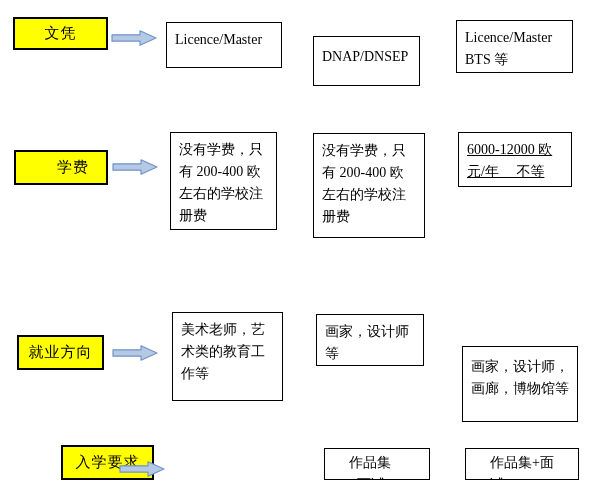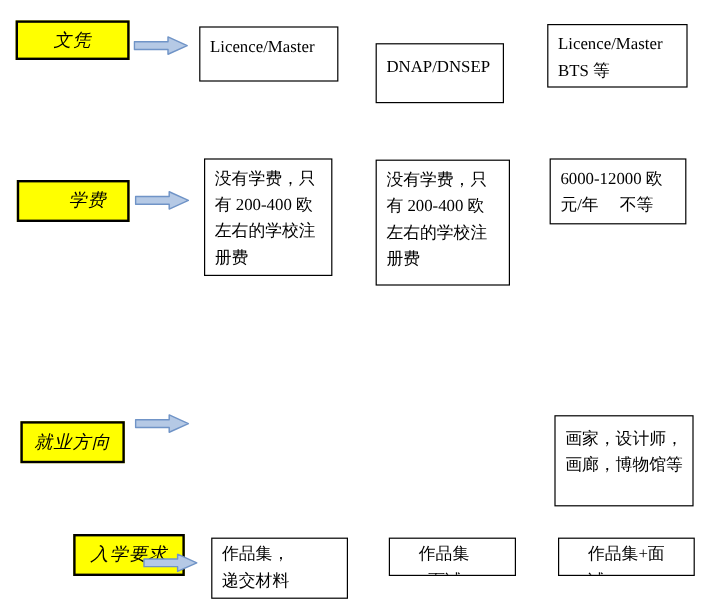--- a/index.html
+++ b/index.html
@@ -26,21 +26,20 @@
     position: absolute;
     background: var(--label-fill);
     border: 2px solid var(--label-border);
     display: flex;
     align-items: center;
     justify-content: center;
     font-family: "Liberation Sans", "DejaVu Sans", sans-serif;
     font-size: 15px;
     letter-spacing: 1px;
     white-space: nowrap;
-    font-style: italic;
   }
   .arrow {
     position: absolute;
     display: block;
   }
   .arrow polygon {
     fill: var(--arrow-fill);
     stroke: var(--arrow-stroke);
     stroke-width: 1.2;
     stroke-linejoin: round;
@@ -76,32 +75,35 @@
     <polygon points="1,4.8 29,4.8 29,0.8 45,8 29,15.2 29,11.2 1,11.2"></polygon>
   </svg>
   <div class="box" style="left:170px;top:132px;width:107px;height:98px;">没有学费，只
 有 200-400 欧
 左右的学校注
 册费</div>
   <div class="box" style="left:313px;top:133px;width:112px;height:105px;">没有学费，只
 有 200-400 欧
 左右的学校注
 册费</div>
-  <div class="box" style="left:458px;top:132px;width:114px;height:55px;">6000-12000 欧
+  <div class="box" style="left:458px;top:132px;width:114px;height:55px;text-decoration:underline;">6000-12000 欧
 元/年　 不等</div>
 
-  <div class="ylabel" style="left:17px;top:351px;width:87px;height:35px;">就业方向</div>
+  <div class="ylabel" style="left:17px;top:335px;width:87px;height:35px;">就业方向</div>
   <svg class="arrow" style="left:112px;top:345px;" width="46" height="16" viewBox="0 0 46 16">
     <polygon points="1,4.8 29,4.8 29,0.8 45,8 29,15.2 29,11.2 1,11.2"></polygon>
   </svg>
+  <div class="box" style="left:172px;top:312px;width:111px;height:89px;">美术老师，艺
+术类的教育工
+作等</div>
+  <div class="box" style="left:316px;top:314px;width:108px;height:52px;">画家，设计师
+等</div>
   <div class="box" style="left:462px;top:310px;width:116px;height:76px;padding-top:9px;margin-top:36px;">画家，设计师，
 画廊，博物馆等</div>
 
   <div class="ylabel" style="left:17px;top:445px;width:93px;height:35px;margin-left:44px;">入学要求</div>
   <svg class="arrow" style="left:118px;top:461px;" width="48" height="16" viewBox="0 0 46 16">
     <polygon points="1,4.8 29,4.8 29,0.8 45,8 29,15.2 29,11.2 1,11.2"></polygon>
   </svg>
-  <div class="box" style="left:176px;top:448px;width:114px;height:51px;padding-top:3px;">作品集，
-递交材料</div>
   <div class="box slim" style="left:324px;top:448px;width:106px;height:32px;">作品集+面试</div>
   <div class="box slim" style="left:465px;top:448px;width:114px;height:32px;">作品集+面试</div>
 
 </div>
 
 </body></html>

